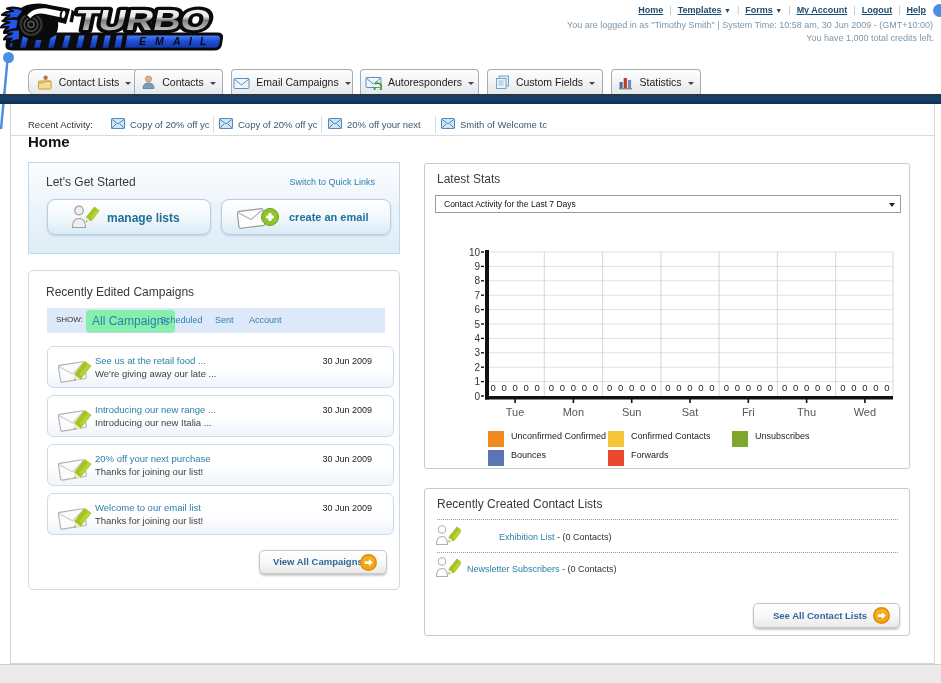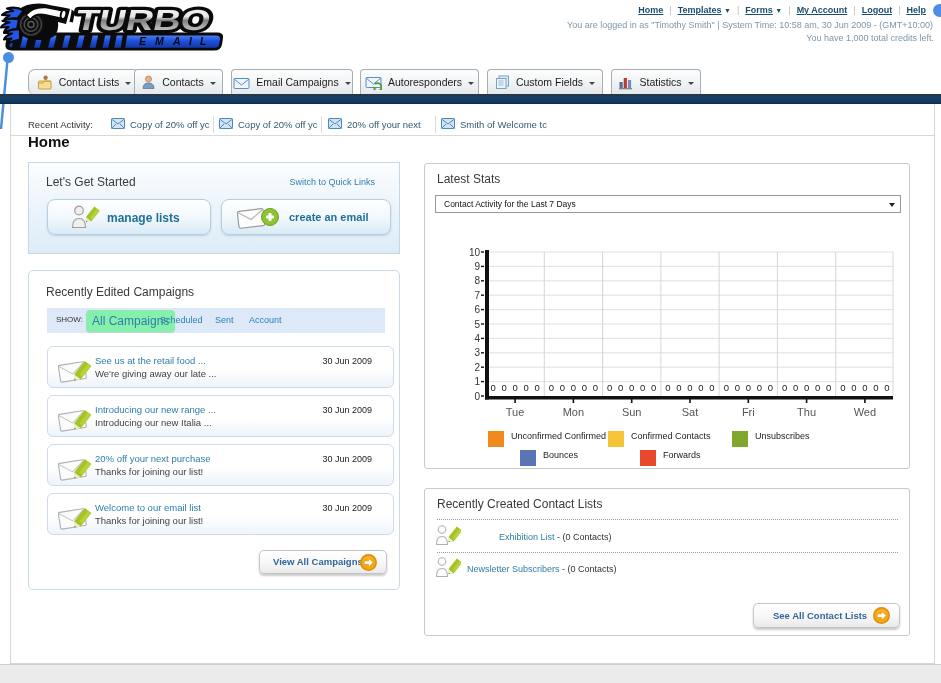--- a/index.html
+++ b/index.html
@@ -445,21 +445,21 @@
       </g>
   </svg>
   <div class="legrow" style="left:63px;top:264px;width:420px;">
     <span class="sw" style="left:0;background:#f08a1d;"></span>
       <span style="left:23px;">Unconfirmed Confirmed</span>
     <span class="sw" style="left:120px;background:#f6c437;"></span>
       <span style="left:143px;">Confirmed Contacts</span>
     <span class="sw" style="left:244px;background:#7ea72b;"></span>
       <span style="left:267px;">Unsubscribes</span>
   </div>
-  <div class="legrow" style="left:63px;top:283px;width:420px;margin-left:32px;">
+  <div class="legrow" style="left:63px;top:283px;width:420px;">
     <span class="sw" style="left:0;background:#5a74b4;"></span>
       <span style="left:23px;">Bounces</span>
     <span class="sw" style="left:120px;background:#e8492c;"></span>
       <span style="left:143px;">Forwards</span>
   </div>
 </div>
 
 <div id="panelD">
   <span class="ptitle">Recently Created Contact Lists</span>
   <div class="dotline" style="top:30px;"></div>

